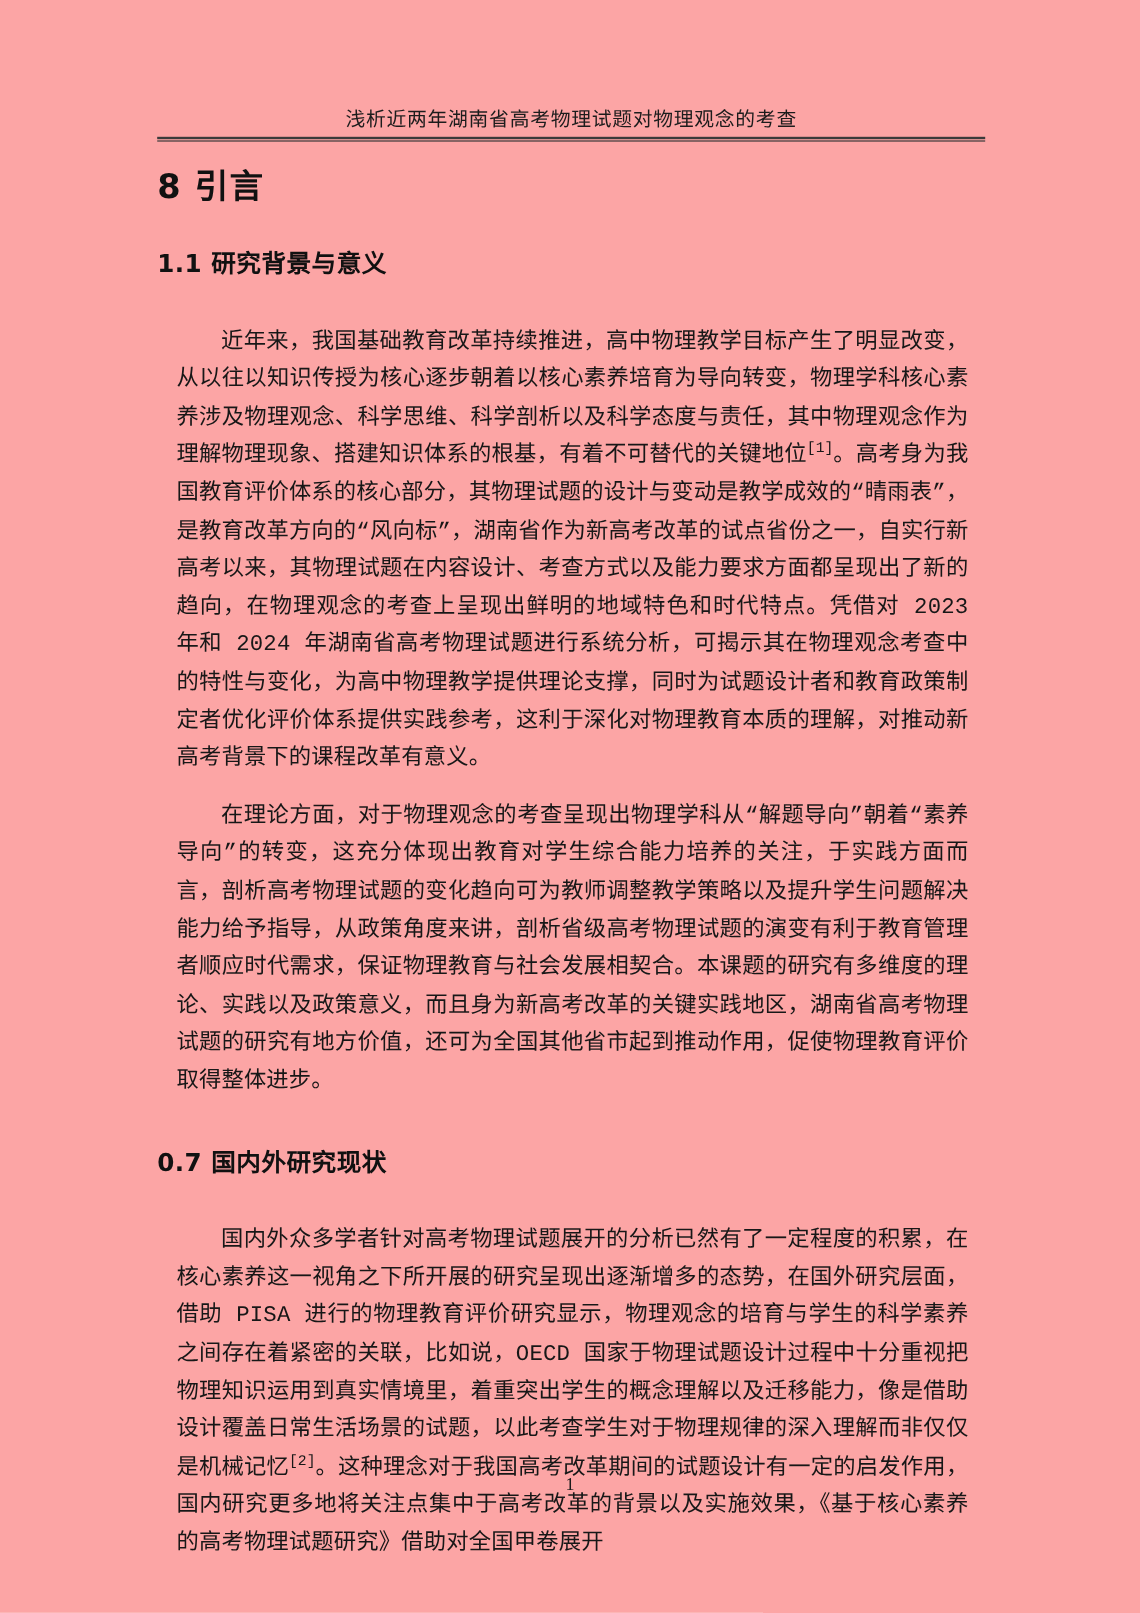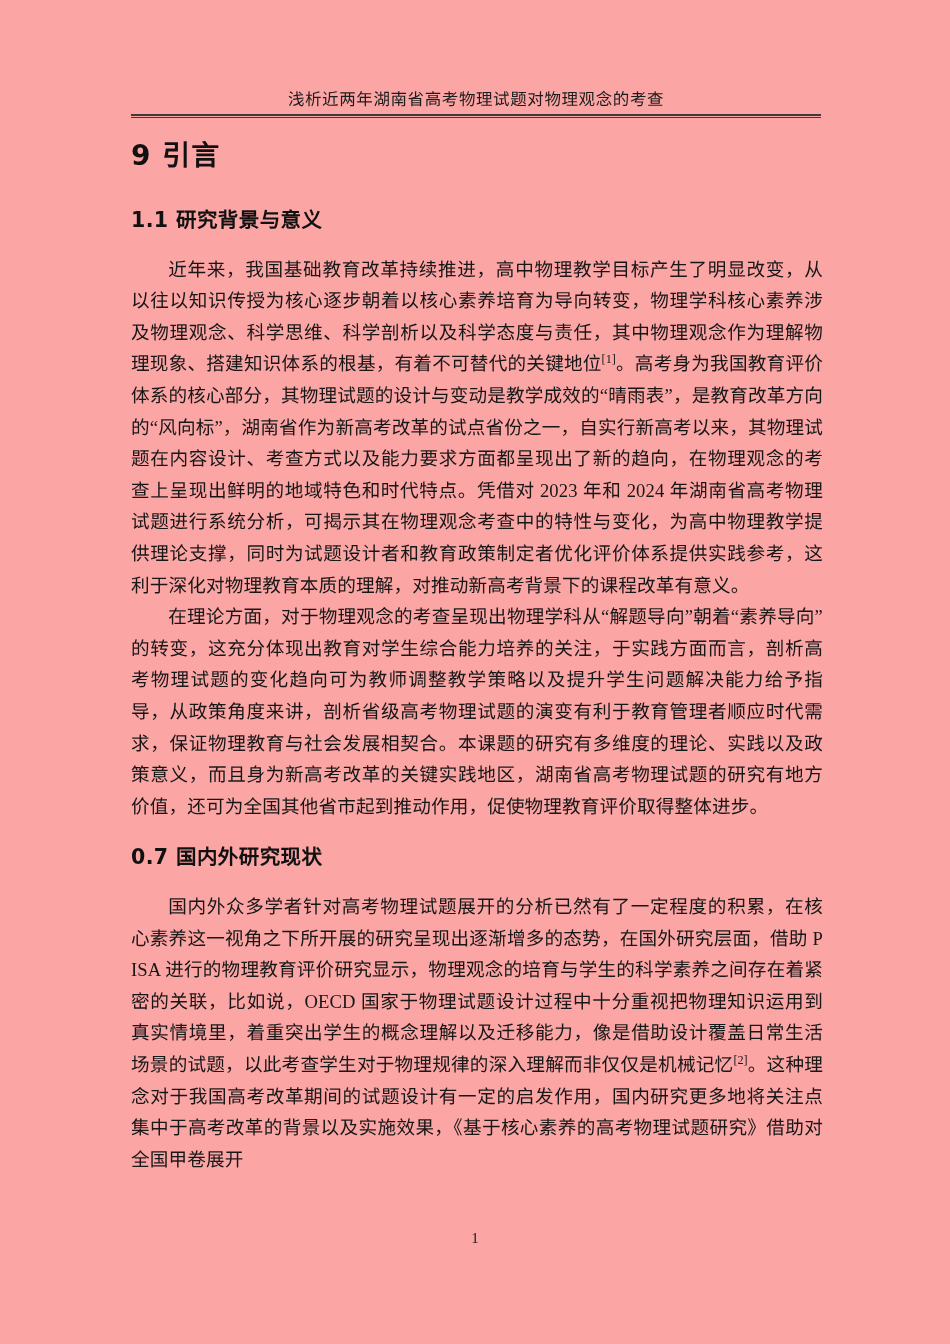--- a/index.html
+++ b/index.html
@@ -81,23 +81,23 @@
     font-weight: 700;
     font-size: 20.5px;
     line-height: 1.3;
     letter-spacing: 0.4px;
     color: #111;
   }
   .spacer-after-h2 { height: 20px; }
   .spacer-before-h2 { height: 22px; }
 
   p.body-text {
-    margin: 0;
+    margin: 16px;
     padding: 0;
-    font-family: Liberation Serif, serif;
+    font-family: Liberation Mono, monospace;
     font-size: 18.6px;
     line-height: 31.6px;
     text-align: justify;
     text-justify: inter-ideograph;
     text-indent: 2em;
     letter-spacing: 0.15px;
     color: #171717;
     word-break: break-all;
   }
   p.body-text + p.body-text { margin-top: 0; }
@@ -128,21 +128,21 @@
 <div class="page">
 
   <div class="header-zone">
     <div class="header-title">浅析近两年湖南省高考物理试题对物理观念的考查</div>
     <div class="header-rule-thick"></div>
     <div class="header-rule-thin"></div>
   </div>
 
   <div class="content">
 
-    <h1 class="chapter-title">9 引言</h1>
+    <h1 class="chapter-title">8 引言</h1>
 
     <div class="spacer-after-h1"></div>
 
     <h2 class="section-title">1.1 研究背景与意义</h2>
 
     <div class="spacer-after-h2"></div>
 
     <p class="body-text">
       <span>近年来，我国基础教育改革持续推进，高中物理教学目标产生了明显改变，从以往以知识传授为核心逐步朝着以核心素养培育为导向转变，物理学科核心素养涉及物理观念、科学思维、科学剖析以及科学态度与责任，其中物理观念作为理解物理现象、搭建知识体系的根基，有着不可替代的关键地位</span><sup class="cite">[1]</sup><span>。高考身为我国教育评价体系的核心部分，其物理试题的设计与变动是教学成效的“晴雨表”，是教育改革方向的“风向标”，湖南省作为新高考改革的试点省份之一，自实行新高考以来，其物理试题在内容设计、考查方式以及能力要求方面都呈现出了新的趋向，在物理观念的考查上呈现出鲜明的地域特色和时代特点。凭借对 2023 年和 2024 年湖南省高考物理试题进行系统分析，可揭示其在物理观念考查中的特性与变化，为高中物理教学提供理论支撑，同时为试题设计者和教育政策制定者优化评价体系提供实践参考，这利于深化对物理教育本质的理解，对推动新高考背景下的课程改革有意义。</span>
     </p>

